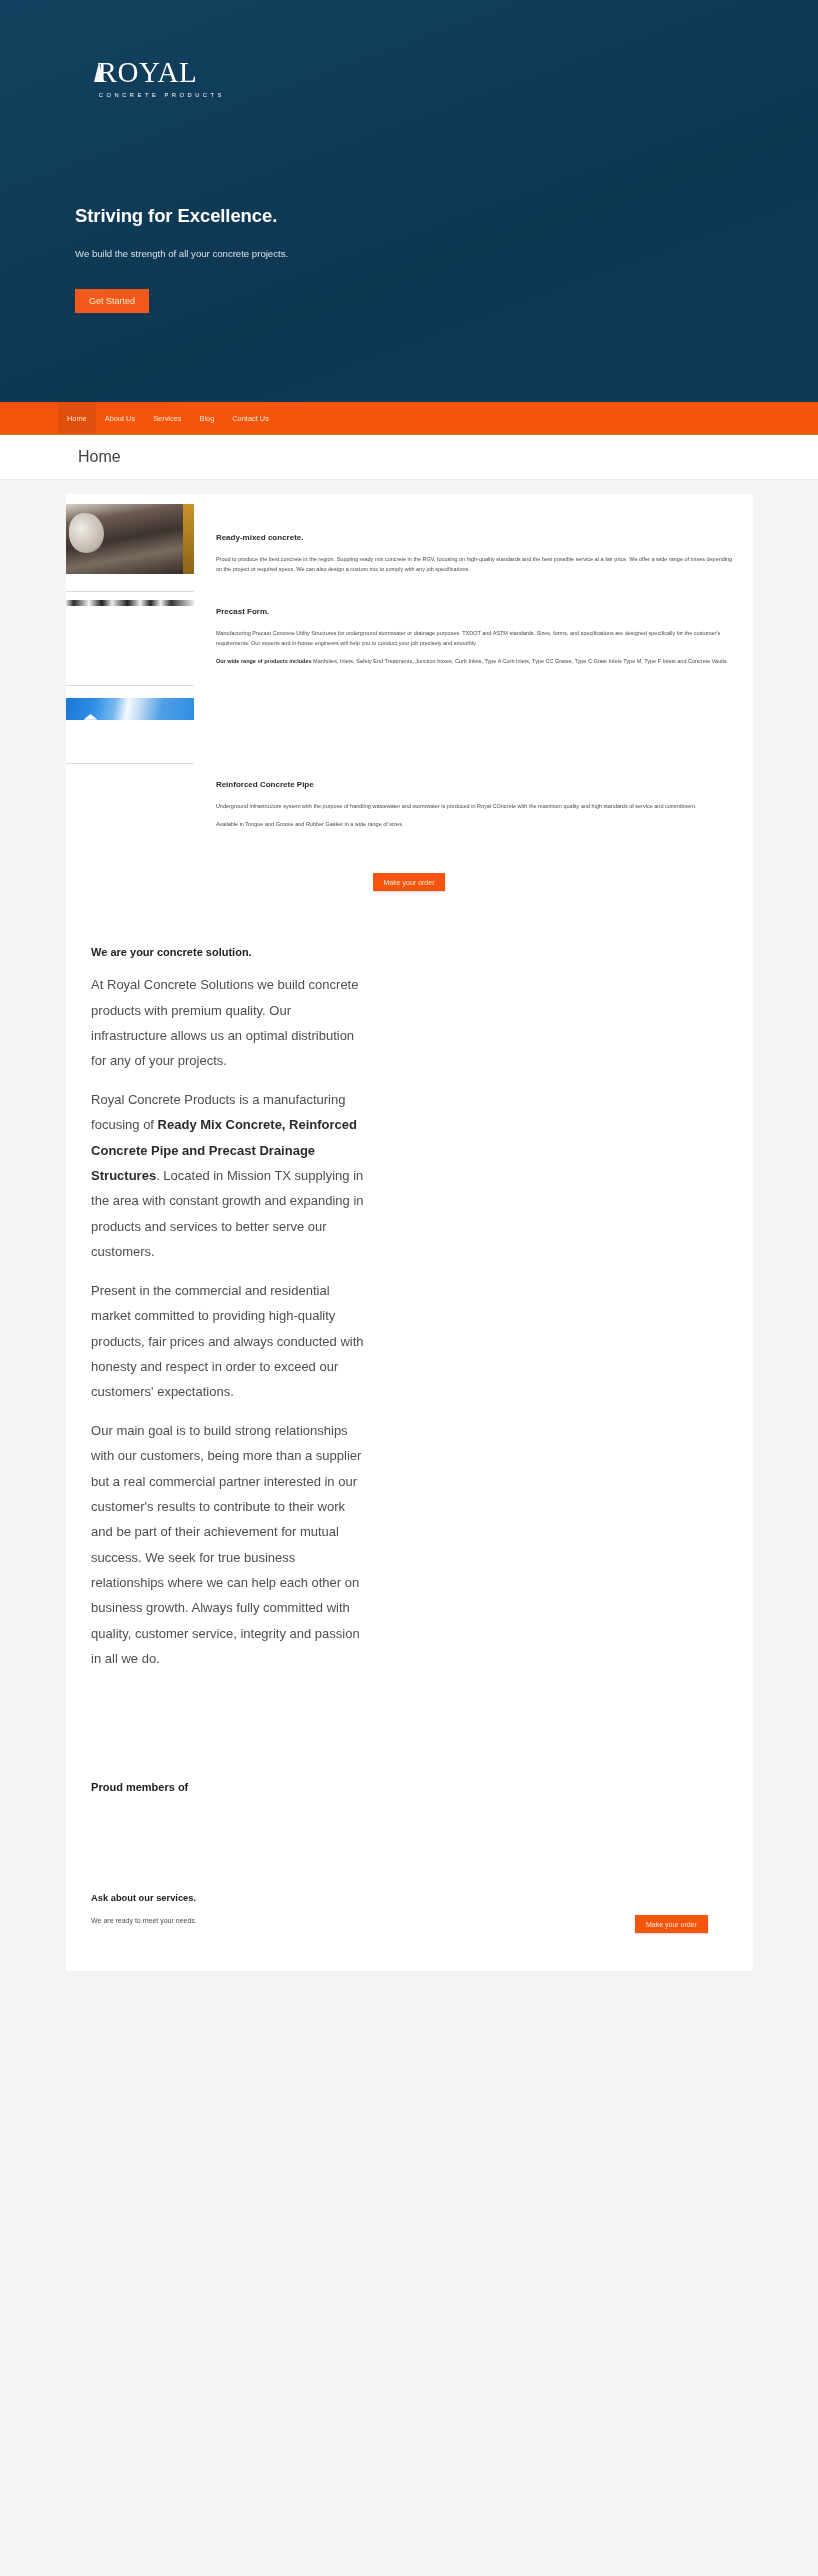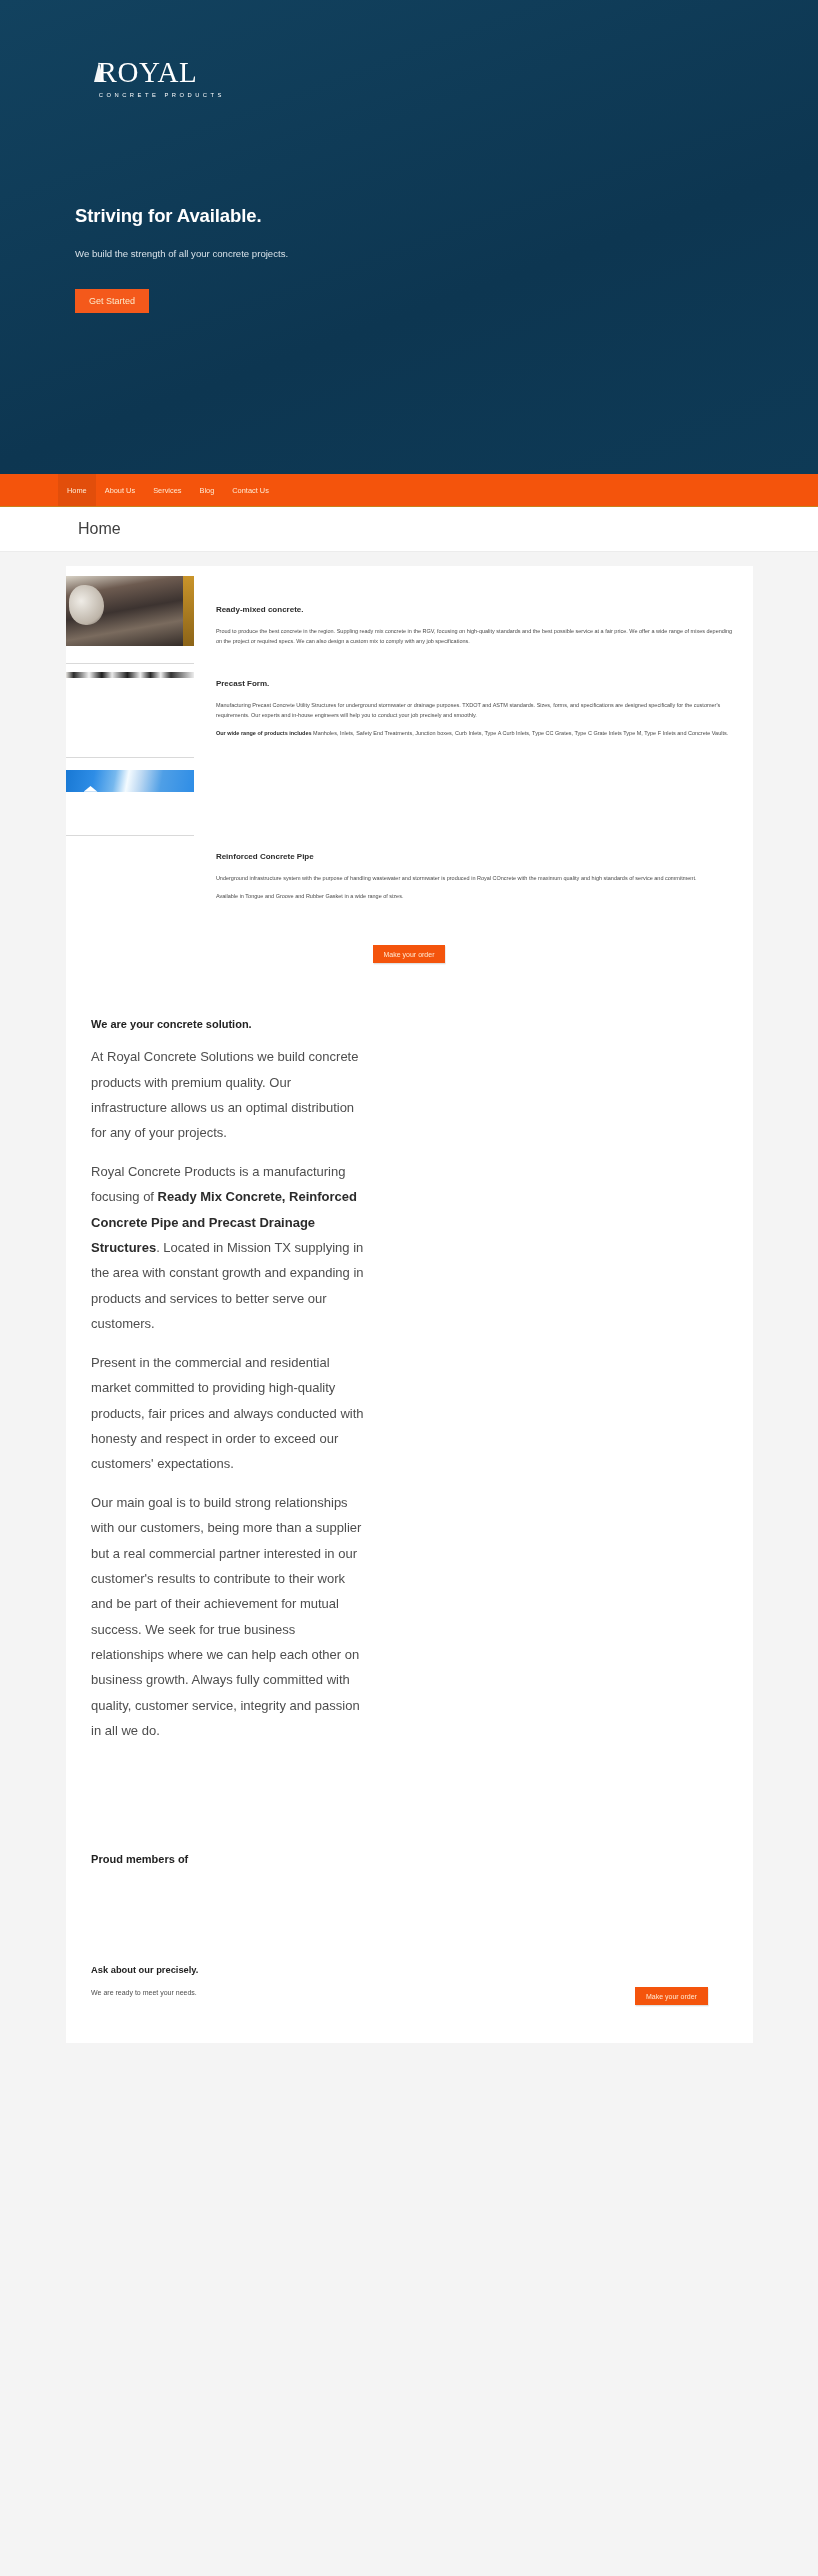--- a/index.html
+++ b/index.html
@@ -8,21 +8,21 @@
     background: #f4f4f4;
     font-family: "Liberation Sans", sans-serif;
     -webkit-font-smoothing: antialiased;
   }
   .page { width: 818px; position: relative; background: #f4f4f4; }
 
   
   .hero {
     background: #0f3b58;
     background: linear-gradient(160deg,#12425f 0%,#0d3651 60%,#0e3a56 100%);
-    height: 474px;
+    height: 402px;
     position: relative;
   }
   .logo-wrap {
     position: absolute;
     left: 95px;
     top: 58px;
     text-align: left;
   }
   .logo-word {
     font-family: "Liberation Serif", serif;
@@ -302,21 +302,21 @@
 <div class="page">
 
   <section class="hero">
     <div class="logo-wrap">
       <div class="logo-word">
         <span class="logo-crown"></span>
         <span>ROYAL</span>
       </div>
       <div class="logo-sub">CONCRETE PRODUCTS</div>
     </div>
-    <div class="hero-title">Striving for Available.</div>
+    <div class="hero-title">Striving for Excellence.</div>
     <div class="hero-sub">We build the strength of all your concrete projects.</div>
     <button class="hero-btn">Get Started</button>
   </section>
 
   <nav class="navbar">
     <a class="nav-item active" href="#">Home</a>
     <a class="nav-item" href="#">About Us</a>
     <a class="nav-item" href="#">Services</a>
     <a class="nav-item" href="#">Blog</a>
     <a class="nav-item" href="#">Contact Us</a>
@@ -391,21 +391,21 @@
         <p>Our main goal is to build strong relationships with our customers, being more than a supplier but a real commercial partner interested in our customer's results to contribute to their work and be part of their achievement for mutual success. We seek for true business relationships where we can help each other on business growth. Always fully committed with quality, customer service, integrity and passion in all we do.</p>
       </div>
 
       <div class="members">
         <h2>Proud members of</h2>
         <div class="members-logos"></div>
       </div>
 
       <div class="ask">
         <div>
-          <h2>Ask about our precisely.</h2>
+          <h2>Ask about our services.</h2>
           <p>We are ready to meet your needs.</p>
         </div>
         <div class="ask-right">
           <button class="btn-orange">Make your order</button>
         </div>
       </div>
 
     </div>
   </div>
 

